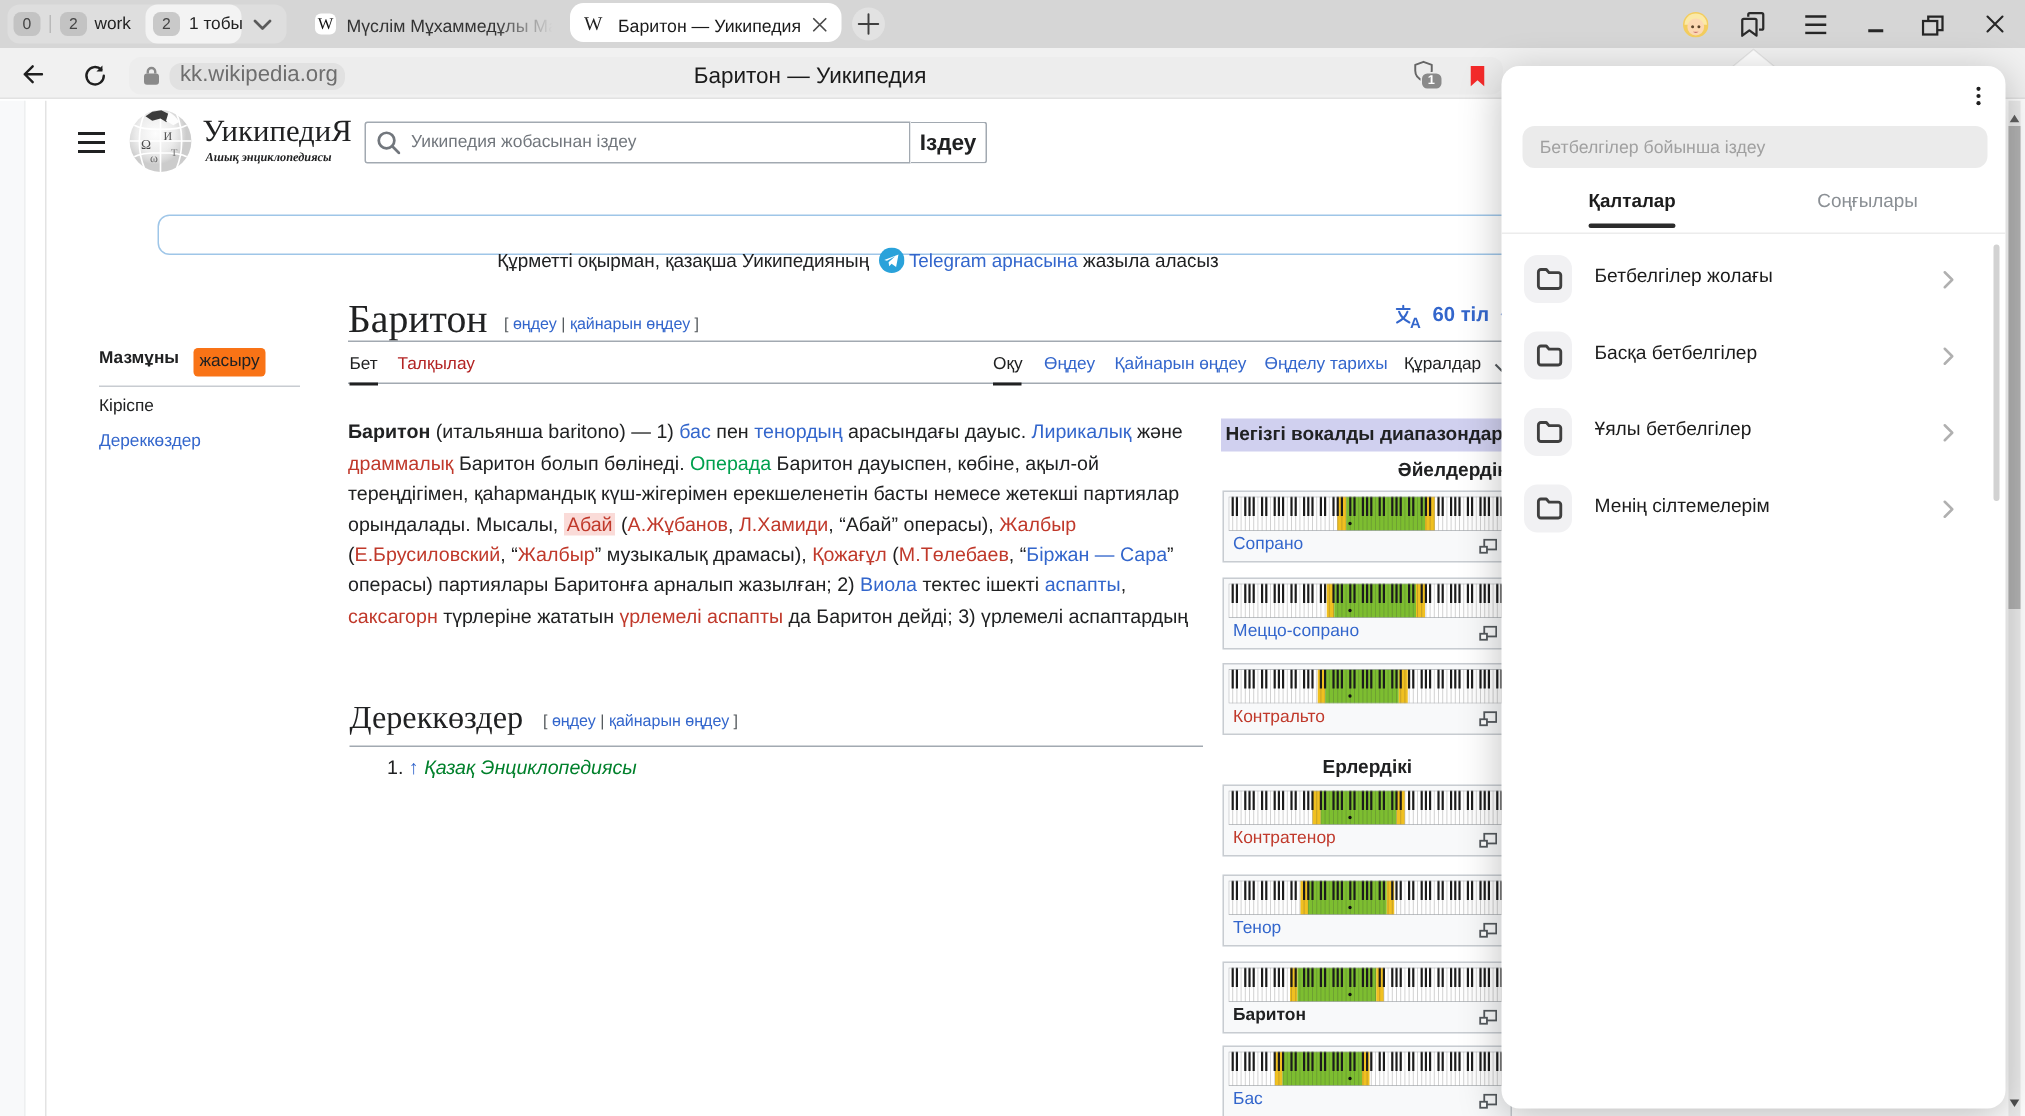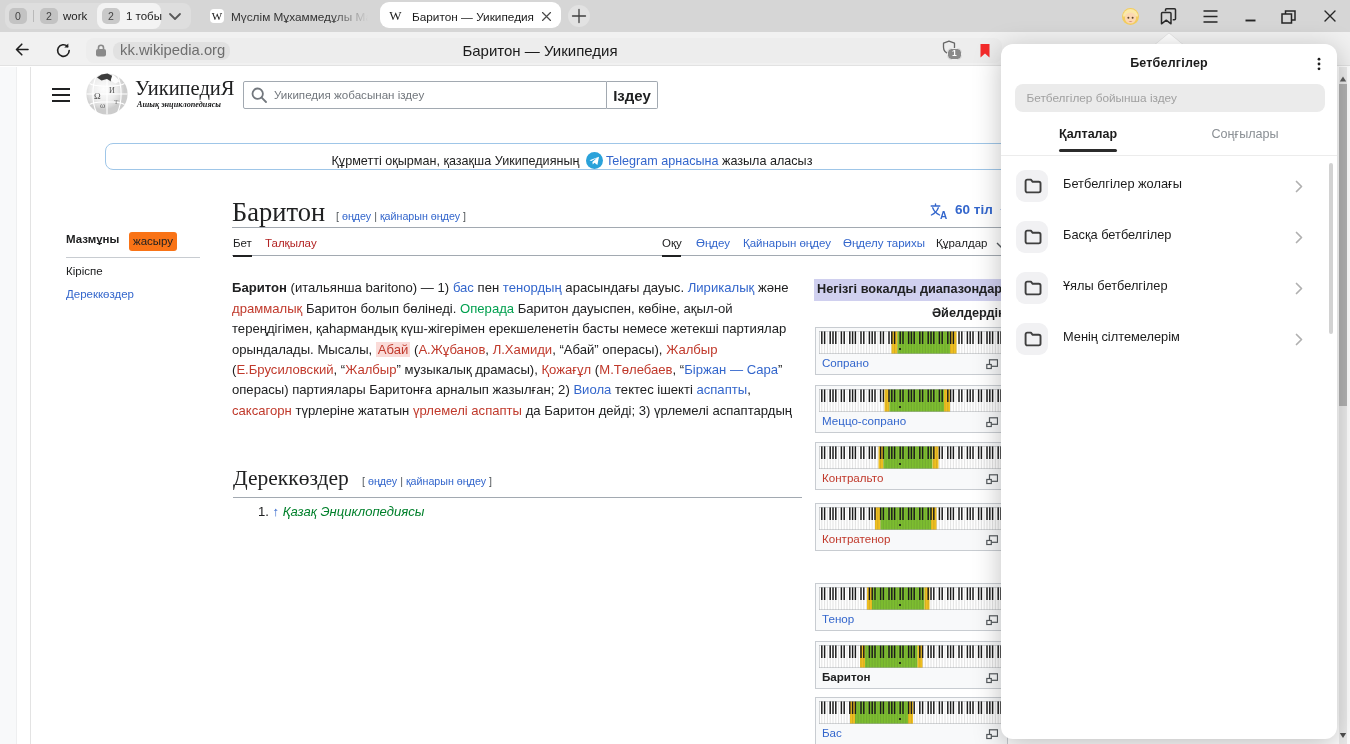--- a/index.html
+++ b/index.html
@@ -118,21 +118,21 @@
 
   <div class="abs" style="left:243px;top:13.5px;width:364px;height:28.5px;border:1px solid #a2a9b1;border-radius:2px 0 0 2px;background:#fff"></div>
   <svg class="abs" style="left:251px;top:20px" width="16" height="16" viewBox="0 0 16 16">
       <circle cx="6.7" cy="6.7" r="5.2" fill="none" stroke="#72777d" stroke-width="1.8"></circle>
       <path d="M10.7 10.7L15 15" stroke="#72777d" stroke-width="1.8" stroke-linecap="round"></path>
     </svg>
   <div class="abs" style="left:274px;top:20.5px;font-size:11.6px;color:#72777d">Уикипедия жобасынан іздеу</div>
   <div class="abs" style="left:607px;top:13.5px;width:51px;height:28.5px;border:1px solid #a2a9b1;border-left:none;border-radius:0 2px 2px 0;background:#fff;text-align:center;line-height:27px;font-size:15px;font-weight:bold;color:#202122">Іздеу</div>
 
   <div class="abs" style="left:105px;top:75.5px;width:934px;height:27px;border:1px solid #9fc6e8;border-radius:8px;background:#fff"></div>
-  <div class="abs" style="left:105px;top:80px;width:934px;height:27px;display:flex;align-items:center;justify-content:center;font-size:12.6px;color:#202122;white-space:nowrap">
+  <div class="abs" style="left:105px;top:93px;width:934px;height:27px;display:flex;align-items:center;justify-content:center;font-size:12.6px;color:#202122;white-space:nowrap">
     <span>Құрметті оқырман, қазақша Уикипедияның&nbsp;</span>
     <svg width="17" height="17" viewBox="0 0 17 17" style="margin:0 3px">
         <circle cx="8.5" cy="8.5" r="8.5" fill="#2aa2da"></circle>
         <path d="M3.5 8.3l9.5-3.6-1.6 8.3-3-2.2-1.6 1.7-0.4-2.6 4.4-4-5.5 3z" fill="#fff"></path>
       </svg>
     <span style="color:#3366cc">Telegram арнасына</span>
       <span>&nbsp;жазыла аласыз</span>
   </div>
 
   <div class="abs" style="left:66px;top:166px;font-size:11.5px;font-weight:bold;color:#202122">Мазмұны</div>
@@ -379,21 +379,21 @@
           <circle cx="81" cy="18" r="1.1" fill="#111"></circle>
           <rect x="0.25" y="0.25" width="188.5" height="22.5" fill="none" stroke="#a9adb1" stroke-width="0.5"></rect>
         </svg>
       </div>
       <div style="position:absolute;left:6px;top:28px;font-size:11.6px;color:#c0392b;font-weight:400">Контральто</div>
       <svg style="position:absolute;left:170px;top:31px" width="12" height="11" viewBox="0 0 12 11">
         <rect x="3.5" y="0.8" width="8" height="6.5" fill="none" stroke="#54595d" stroke-width="1.2"></rect>
         <rect x="0.8" y="5.5" width="4.5" height="4" fill="#fff" stroke="#54595d" stroke-width="1.2"></rect>
       </svg>
     </div>
-    <div style="position:absolute;left:815px;top:436px;width:193px;height:48px;border:1px solid #c8ccd1;background:#f8f9fa">
+    <div style="position:absolute;left:815px;top:456px;width:193px;height:48px;border:1px solid #c8ccd1;background:#f8f9fa">
       <div style="position:absolute;left:3px;top:3px">
         <svg width="189" height="23" viewBox="0 0 189 23" style="display:block">
           <rect x="0" y="0" width="189" height="23" fill="#ffffff"></rect>
           <rect x="56.0" y="0" width="5.5" height="23" fill="#f0c020"></rect>
           <rect x="61.5" y="0" width="50.5" height="23" fill="#7dbe30"></rect>
           <rect x="112.0" y="0" width="5.5" height="23" fill="#f0c020"></rect>
           <path d="M2.8 0V23 M5.6 0V23 M8.4 0V23 M11.2 0V23 M14.0 0V23 M16.8 0V23 M19.6 0V23 M22.4 0V23 M25.2 0V23 M28.0 0V23 M30.8 0V23 M33.6 0V23 M36.4 0V23 M39.2 0V23 M42.0 0V23 M44.8 0V23 M47.6 0V23 M50.4 0V23 M53.2 0V23 M56.0 0V23 M58.8 0V23 M61.6 0V23 M64.4 0V23 M67.2 0V23 M70.0 0V23 M72.8 0V23 M75.6 0V23 M78.4 0V23 M81.2 0V23 M84.0 0V23 M86.8 0V23 M89.6 0V23 M92.4 0V23 M95.2 0V23 M98.0 0V23 M100.8 0V23 M103.6 0V23 M106.4 0V23 M109.2 0V23 M112.0 0V23 M114.8 0V23 M117.6 0V23 M120.4 0V23 M123.2 0V23 M126.0 0V23 M128.8 0V23 M131.6 0V23 M134.4 0V23 M137.2 0V23 M140.0 0V23 M142.8 0V23 M145.6 0V23 M148.4 0V23 M151.2 0V23 M154.0 0V23 M156.8 0V23 M159.6 0V23 M162.4 0V23 M165.2 0V23 M168.0 0V23 M170.8 0V23 M173.6 0V23 M176.4 0V23 M179.2 0V23 M182.0 0V23 M184.8 0V23 M187.6 0V23" stroke="rgba(60,60,60,0.35)" stroke-width="0.45" fill="none"></path>
           <rect x="2.07" y="0" width="1.45" height="13" fill="#1b1b1b"></rect>
           <rect x="4.88" y="0" width="1.45" height="13" fill="#1b1b1b"></rect>
           <rect x="10.47" y="0" width="1.45" height="13" fill="#1b1b1b"></rect>
@@ -658,21 +658,20 @@
   <div class="abs" style="left:1339px;top:17px;width:8px;height:322px;background:#b3b3b3"></div>
   <svg class="abs" style="left:1339px;top:664px" width="8" height="8" viewBox="0 0 8 8">
       <path d="M4 7L0.8 2h6.4z" fill="#505050"></path>
     </svg>
 </div>
 
 <svg class="abs" style="left:1154px;top:32px" width="30" height="13" viewBox="0 0 30 13">
     <path d="M1 12.5L15 1l14 11.5z" fill="#ffffff" stroke="rgba(0,0,0,0.07)" stroke-width="1"></path>
   </svg>
 <div class="abs" style="left:1001px;top:43.5px;width:336px;height:695.5px;background:#fff;border-radius:12px;box-shadow:0 6px 28px rgba(0,0,0,0.25)">
-  <div class="abs" style="left:0;top:12px;width:336px;text-align:center;font-size:12.5px;font-weight:bold;color:#1c1c1c;letter-spacing:0.2px">Бетбелгілер</div>
   <svg class="abs" style="left:316px;top:13.5px" width="4" height="14" viewBox="0 0 4 14">
       <circle cx="2" cy="2.2" r="1.4" fill="#1f1f1f"></circle>
       <circle cx="2" cy="7" r="1.4" fill="#1f1f1f"></circle>
       <circle cx="2" cy="11.8" r="1.4" fill="#1f1f1f"></circle>
     </svg>
   <div class="abs" style="left:13.5px;top:40px;width:310px;height:28px;background:#ebebeb;border-radius:8px;font-size:11.8px;color:#a0a0a0;line-height:28px;padding-left:12px">Бетбелгілер бойынша іздеу</div>
   <div class="abs" style="left:58px;top:83px;font-size:12.5px;font-weight:bold;color:#1c1c1c">Қалталар</div>
   <div class="abs" style="left:210.5px;top:83px;font-size:12.6px;color:#8a8f94">Соңғылары</div>
   <div class="abs" style="left:0;top:111px;width:336px;height:1px;background:#ececec"></div>
   <div class="abs" style="left:58px;top:105.3px;width:58px;height:3.2px;background:#2b2b2b;border-radius:2px"></div>

